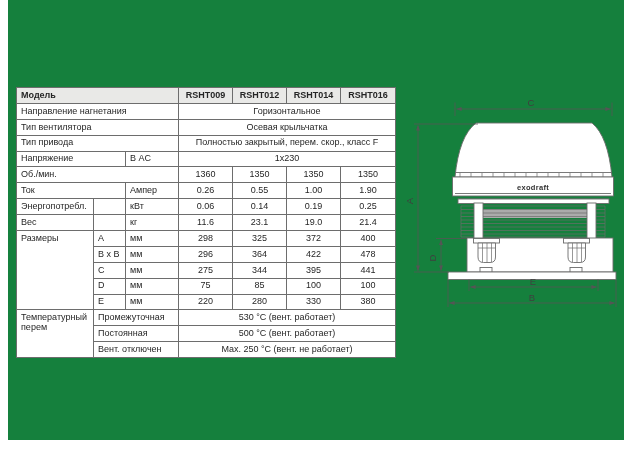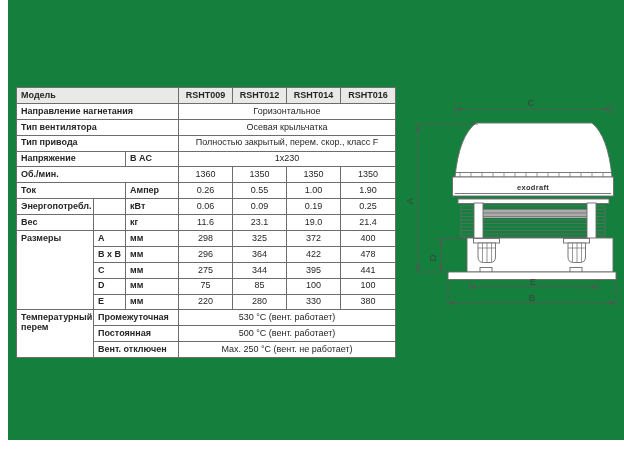--- a/index.html
+++ b/index.html
@@ -13,21 +13,21 @@
     font-size:9px; color:#262626;
     border:1.5px solid #4a4a4a;
   }
   table.spec td {
     border:1px solid #6d6d6d;
     height:15.9px; line-height:1.05;
     text-align:center; vertical-align:middle;
     padding:0 2px; overflow:hidden;
     background:#fff;
   }
-  table.spec td.al { text-align:left; padding-left:4px;font-weight:bold; }
+  table.spec td.al { text-align:left; padding-left:4px; }
   table.spec td.nb { border-left:none; }
   table.spec td.top { vertical-align:top; padding-top:3px;margin-left:7px; }
   table.spec tr.hd td { background:#e9e9e7; font-weight:bold; }
 
   .drawing { position:absolute; left:395px; top:82px; width:229px; height:230px; }
   .drawing text { font-family:"Liberation Sans", sans-serif; font-size:9.5px; fill:#3f3f3f; }
   .drawing text.brand { font-size:7.5px; font-weight:bold; fill:#333; letter-spacing:.3px; }
 </style>
 </head>
 <body>
@@ -82,21 +82,21 @@
           <td class="">0.26</td>
           <td class="">0.55</td>
           <td class="">1.00</td>
           <td class="">1.90</td>
         </tr>
         <tr>
           <td class="al">Энергопотребл.</td>
           <td class=""></td>
           <td class="al">кВт</td>
           <td class="">0.06</td>
-          <td class="">0.09</td>
+          <td class="">0.14</td>
           <td class="">0.19</td>
           <td class="">0.25</td>
         </tr>
         <tr>
           <td class="al">Вес</td>
           <td class=""></td>
           <td class="al">кг</td>
           <td class="">11.6</td>
           <td class="">23.1</td>
           <td class="">19.0</td>

